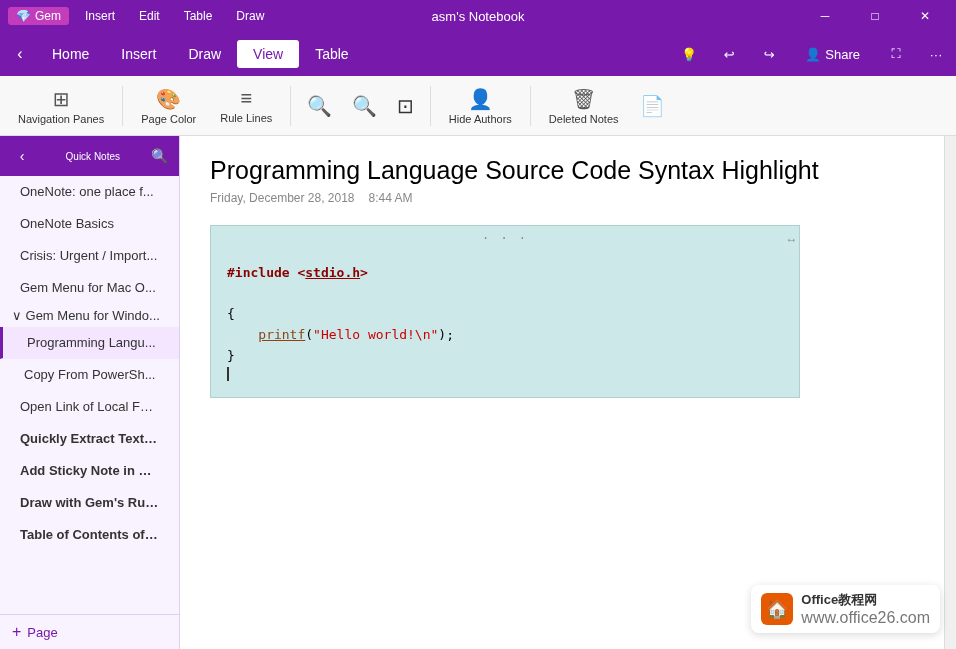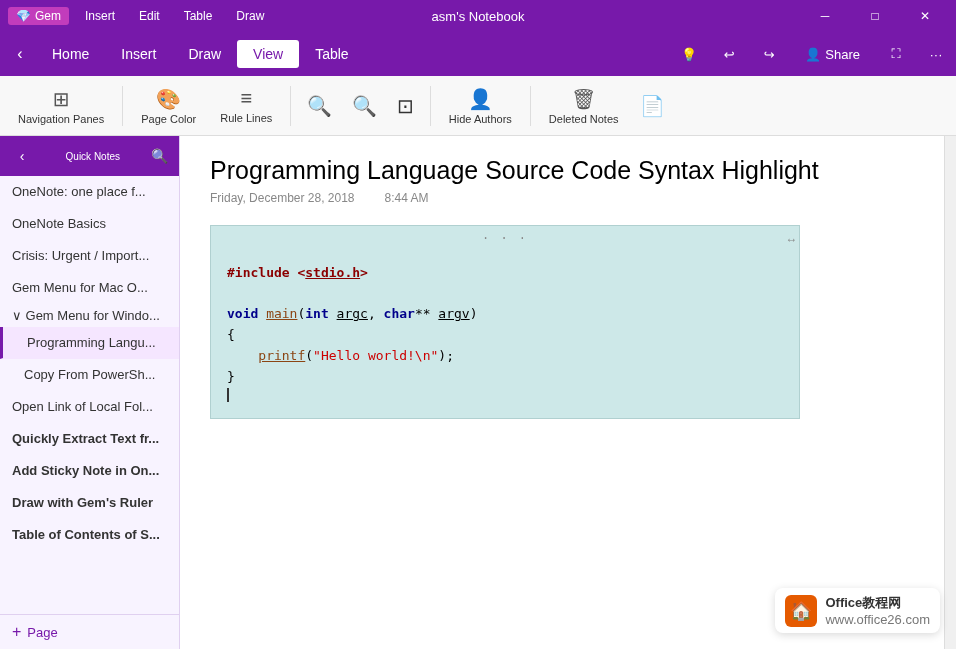--- a/index.html
+++ b/index.html
@@ -100,21 +100,21 @@
       justify-content: space-between;
       color: white;
     }
     .sidebar-search { display: flex; align-items: center; gap: 6px; }
     .sidebar-title { font-size: 10px; font-weight: 500; }
     .search-icon-btn { color: white; cursor: pointer; font-size: 14px; }
     .nav-btn-sidebar { color: white; cursor: pointer; font-size: 14px; width: 24px; height: 24px; display: flex; align-items: center; justify-content: center; }
 
     .sidebar-list { flex: 1; overflow-y: auto; }
     .sidebar-item {
-      padding: 8px 12px;
+      padding: 8px 20px;
       cursor: pointer;
       color: #333;
       font-size: 13px;
       border-bottom: 1px solid transparent;
       white-space: nowrap;
       overflow: hidden;
       text-overflow: ellipsis;
     }
     .sidebar-item.active { background: #f5e6ff; border-left: 3px solid #7719aa; font-weight: 500; }
     .sidebar-item.bold { font-weight: 700; }
@@ -143,21 +143,21 @@
       font-size: 25px;
       font-weight: 300;
       color: #000000;
       margin-bottom: 6px;
     }
     .content-meta {
       font-size: 12px;
       color: #888;
       margin-bottom: 20px;
       display: flex;
-      gap: 30px;
+      gap: 14px;
     }
 
     
     .code-block {
       background: #cde8e8;
       border: 1px solid #b0d0d0;
       padding: 16px;
       font-family: 'Courier New', monospace;
       font-size: 13px;
       line-height: 1.6;
@@ -205,21 +205,21 @@
       background: #e55a00;
       border-radius: 6px;
       display: flex;
       align-items: center;
       justify-content: center;
       color: white;
       font-size: 18px;
     }
     .watermark-text { display: flex; flex-direction: column; }
     .watermark-text span:first-child { font-weight: bold; font-size: 13px; color: #333; }
-    .watermark-text span:last-child { font-size: 13px; color: #777; }
+    .watermark-text span:last-child { font-size: 16px; color: #777; }
   </style>
 </head>
 <body>
 
 <div class="title-bar">
   <div class="title-bar-left">
     <div class="gem-badge">
       <span>💎</span>
       <span>Gem</span>
     </div>
@@ -369,21 +369,20 @@
       <span>8:44 AM</span>
     </div>
 
     <div class="code-block">
       <span class="dots">· · ·</span>
       <span class="arrow-right">↔</span>
       <br>
       <code>
         <span class="code-line"><span class="kw-preproc">#include &lt;<span class="kw-underline">stdio.h</span>&gt;</span></span>
         <span class="code-line">&nbsp;</span>
-        <span class="code-line"><span class="kw-type">void</span> <span class="kw-func kw-underline">main</span>(<span class="kw-type">int</span> <span class="kw-underline">argc</span>, <span class="kw-type">char</span>** <span class="kw-underline">argv</span>)</span>
         <span class="code-line"><span class="kw-bracket">{</span></span>
         <span class="code-line">&nbsp;&nbsp;&nbsp;&nbsp;<span class="kw-func kw-underline">printf</span>(<span class="kw-str">"Hello world!\n"</span>);</span>
         <span class="code-line"><span class="kw-bracket">}</span></span>
         <span class="code-line cursor-line">
             <span class="cursor"></span>
           </span>
       </code>
     </div>
   </div>
 

